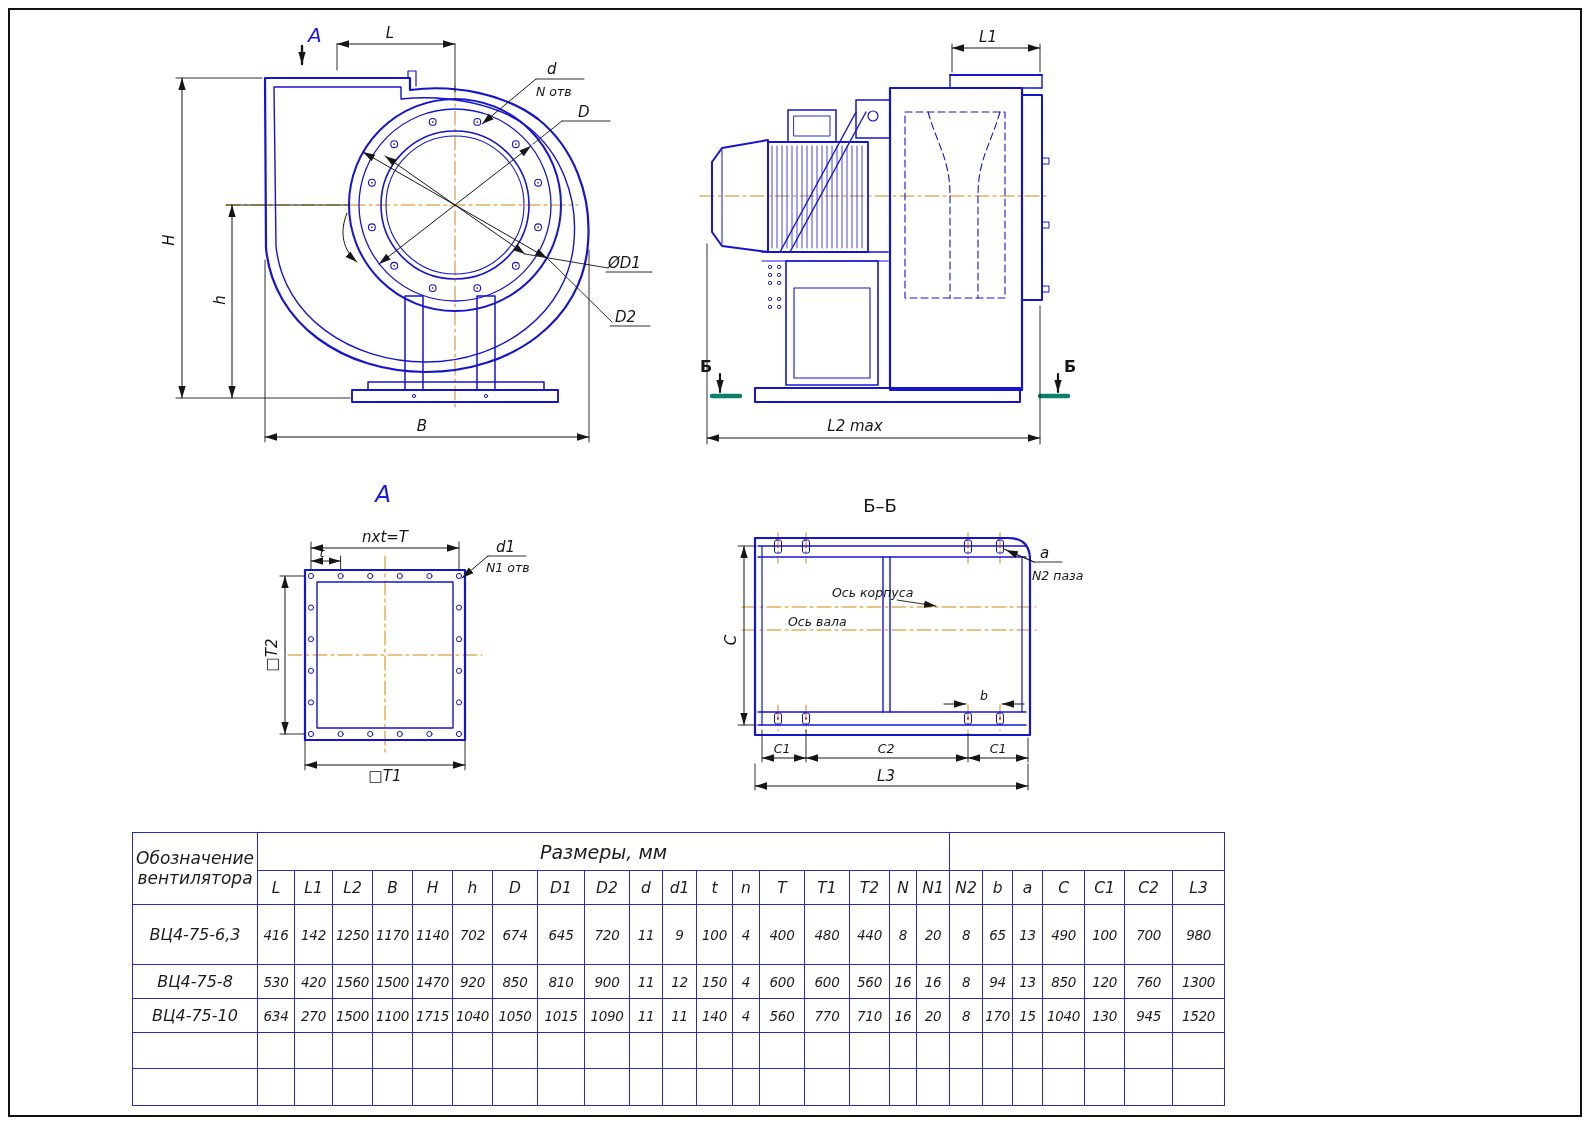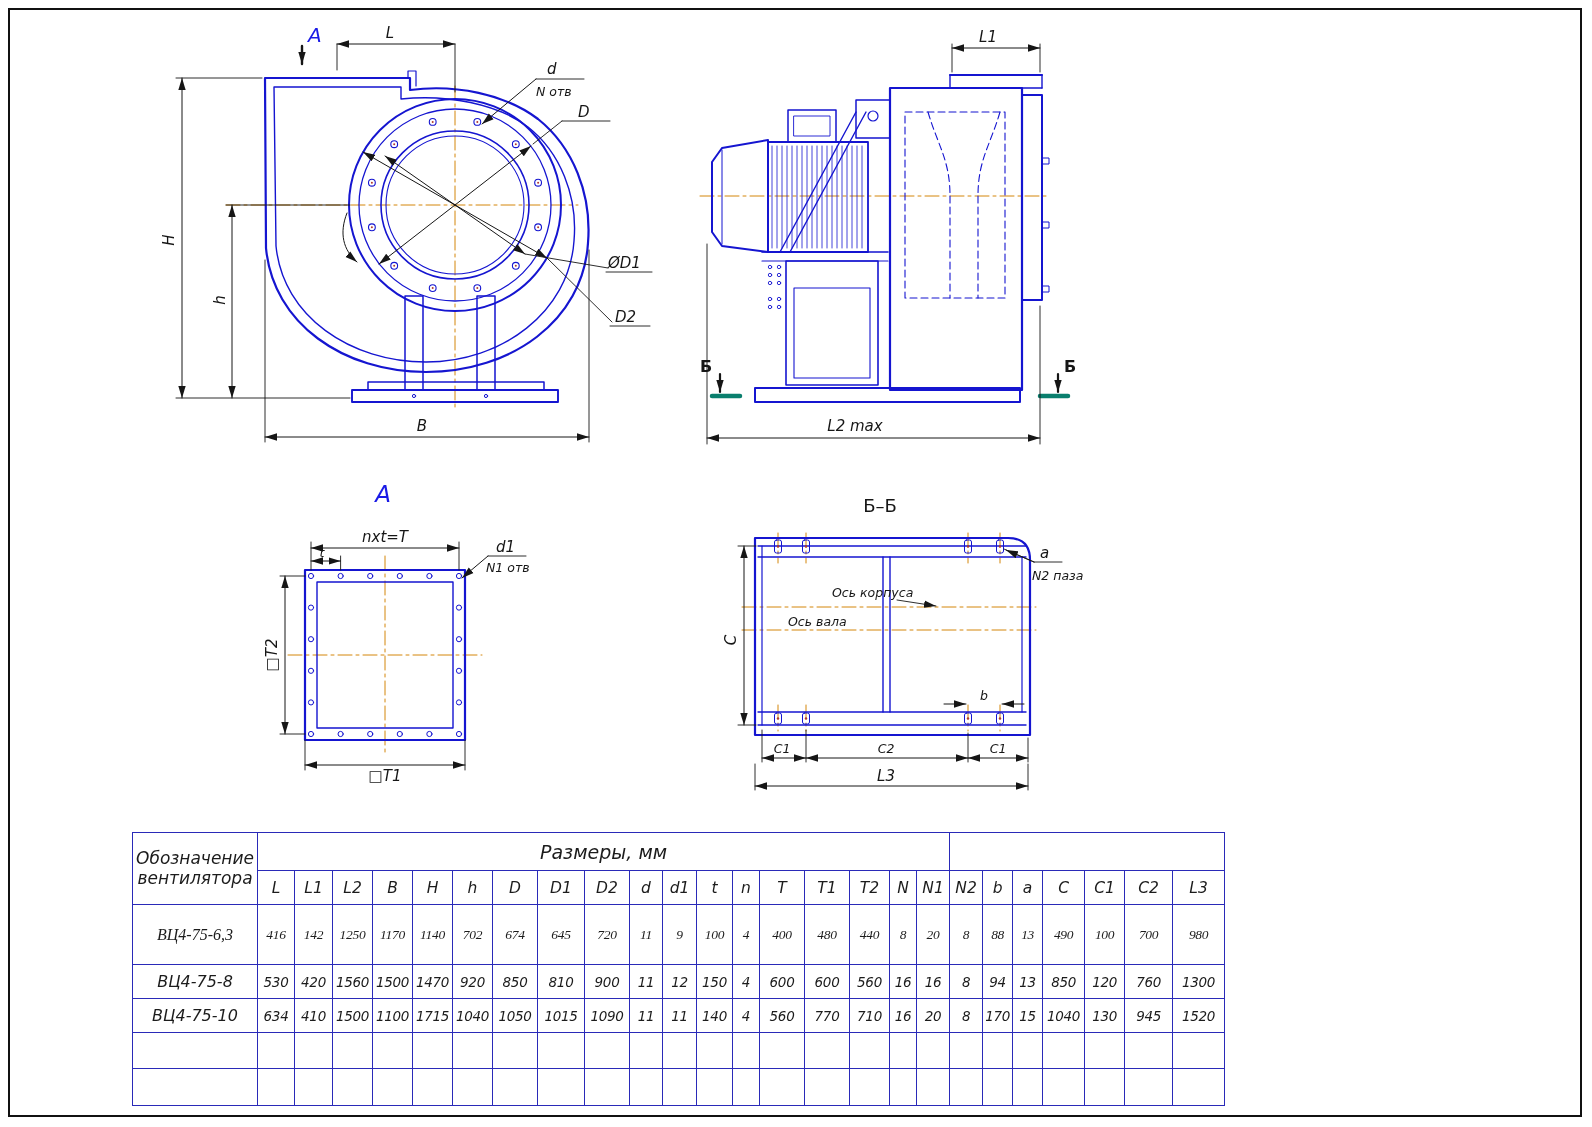--- a/index.html
+++ b/index.html
@@ -18,21 +18,21 @@
   .tbl-wrap{position:absolute;left:132px;top:832px;}
   table.dims{border-collapse:collapse;table-layout:fixed;width:1092px;background:#fff;}
   table.dims td,table.dims th{border:1.4px solid #2a2ab8;padding:0;margin:0;
       font-style:italic;color:#1c1c1c;text-align:center;vertical-align:middle;
       font-weight:normal;overflow:hidden;white-space:nowrap;}
   th.name-hdr{font-size:17px;text-align:left;padding-left:5px;line-height:1.15;}
   th.sizes-hdr{font-size:19px;}
   tr.hdr1{height:38px;}
   tr.hdr2{height:34px;}
   tr.hdr2 th{font-size:15.5px;}
-  tr.r-tall{height:60px;font-family:Liberation Serif, serif;}
+  tr.r-tall{height:60px;}
   tr.r-norm{height:34px;padding-left:30px;}
   tr.r-empty1{height:36px;}
   tr.r-empty2{height:37px;}
   td.name-cell{font-size:16px;text-align:left;padding-left:5px;}
   td.val-cell{font-size:13.5px;letter-spacing:-0.3px;}
 </style>
 </head>
 <body>
 
 <div class="page">
@@ -444,21 +444,21 @@
             <td class="val-cell">11</td>
             <td class="val-cell">9</td>
             <td class="val-cell">100</td>
             <td class="val-cell">4</td>
             <td class="val-cell">400</td>
             <td class="val-cell">480</td>
             <td class="val-cell">440</td>
             <td class="val-cell">8</td>
             <td class="val-cell">20</td>
             <td class="val-cell">8</td>
-            <td class="val-cell">88</td>
+            <td class="val-cell">65</td>
             <td class="val-cell">13</td>
             <td class="val-cell">490</td>
             <td class="val-cell">100</td>
             <td class="val-cell">700</td>
             <td class="val-cell">980</td>
           </tr>
           <tr class="r-norm">
             <td class="name-cell">ВЦ4-75-8</td>
             <td class="val-cell">530</td>
             <td class="val-cell">420</td>
@@ -482,21 +482,21 @@
             <td class="val-cell">94</td>
             <td class="val-cell">13</td>
             <td class="val-cell">850</td>
             <td class="val-cell">120</td>
             <td class="val-cell">760</td>
             <td class="val-cell">1300</td>
           </tr>
           <tr class="r-norm">
             <td class="name-cell">ВЦ4-75-10</td>
             <td class="val-cell">634</td>
-            <td class="val-cell">410</td>
+            <td class="val-cell">270</td>
             <td class="val-cell">1500</td>
             <td class="val-cell">1100</td>
             <td class="val-cell">1715</td>
             <td class="val-cell">1040</td>
             <td class="val-cell">1050</td>
             <td class="val-cell">1015</td>
             <td class="val-cell">1090</td>
             <td class="val-cell">11</td>
             <td class="val-cell">11</td>
             <td class="val-cell">140</td>

